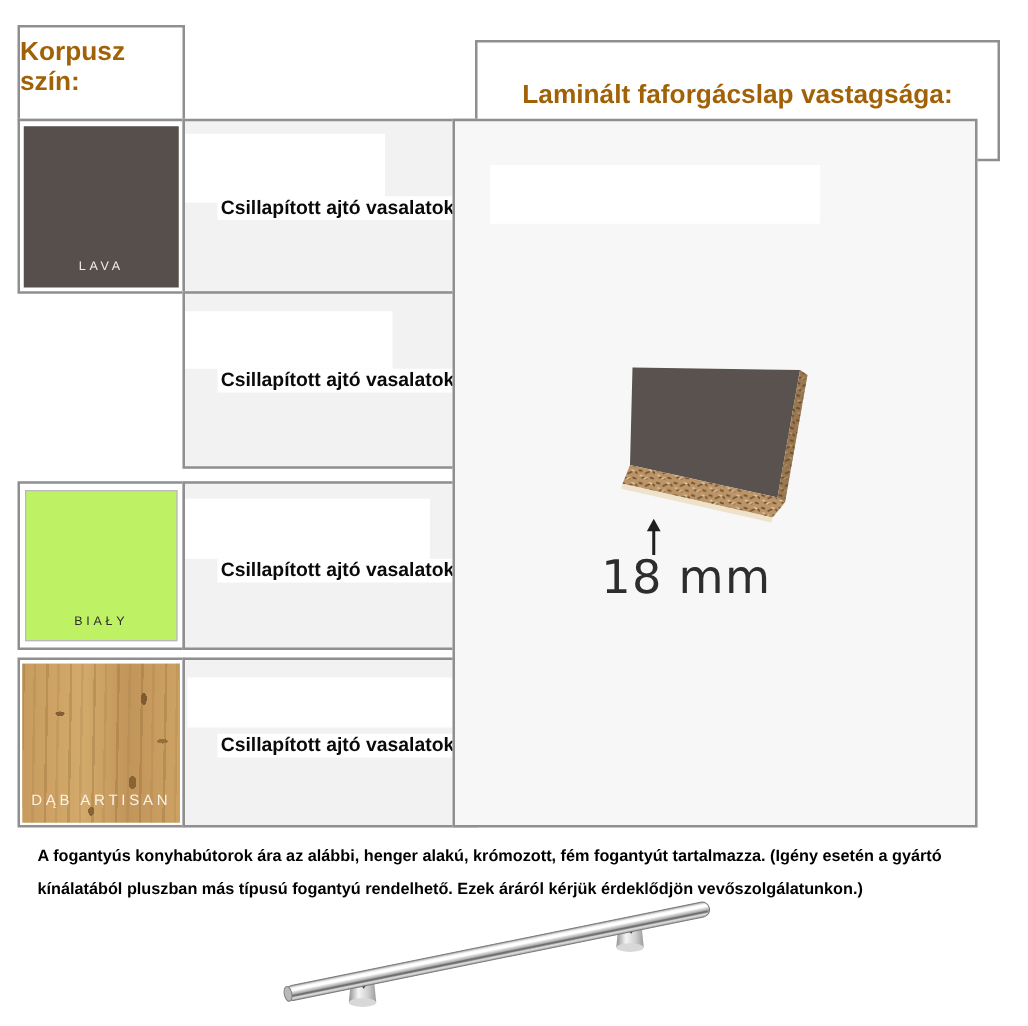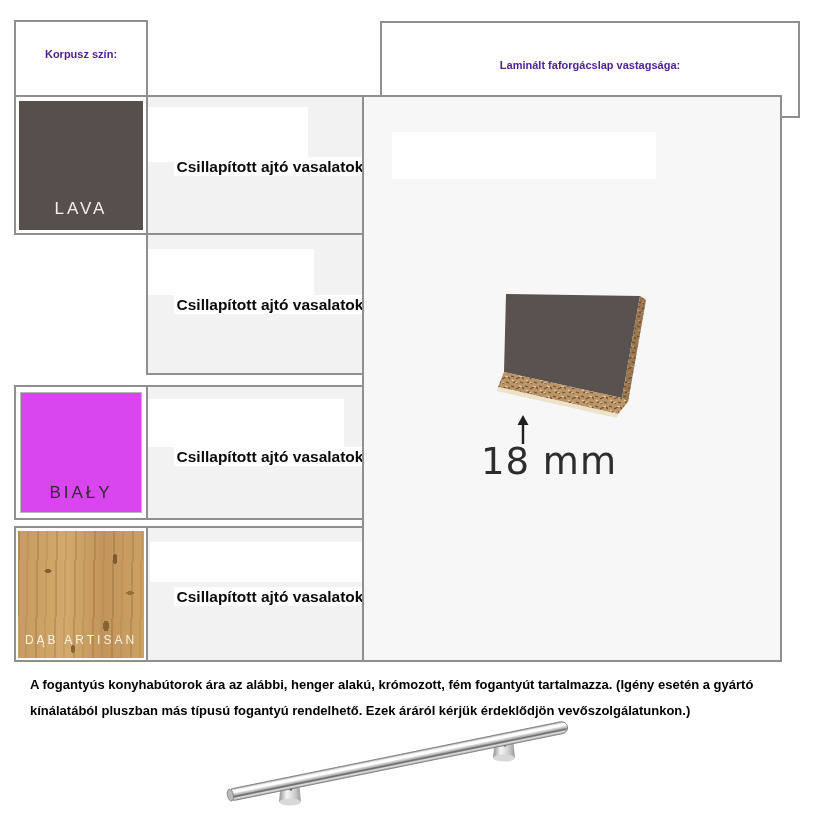--- a/index.html
+++ b/index.html
@@ -3,31 +3,31 @@
 <meta charset="utf-8">
 <style>
   html,body{margin:0;padding:0;background:#ffffff;}
   body{width:822px;height:821px;position:relative;font-family:"Liberation Sans",sans-serif;overflow:hidden;}
   .sheet{position:absolute;left:0;top:0;width:822px;height:821px;background:#fff;}
 
   
   .tbl{position:absolute;left:14px;top:20px;width:786px;height:642px;}
   .cell{position:absolute;box-sizing:border-box;border:2px solid #8f8f8f;background:#fff;}
   .hdr{display:flex;align-items:center;justify-content:center;padding-bottom:10px;
-       font-weight:bold;font-size:11px;color:#4c1d95;}
+       font-weight:bold;font-size:21px;color:#a16207;}
   .hingecell{background:#f2f2f2;}
   .c3{background:#f7f7f7;}
 
   
   .mask{position:absolute;background:#ffffff;}
 
   
   .swatch{position:absolute;}
   .c1-label{position:absolute;left:0;right:0;text-align:center;
-            font-size:17px;letter-spacing:3px;font-weight:400;}
+            font-size:10px;letter-spacing:3px;font-weight:400;}
   .wood{
     background-color:#c79c5d;
     background-image:
       radial-gradient(ellipse 6px 3px at 30px 40px, #855f33 60%, rgba(0,0,0,0) 61%),
       radial-gradient(ellipse 4px 8px at 97px 28px, #7d5a30 60%, rgba(0,0,0,0) 61%),
       radial-gradient(ellipse 5px 9px at 88px 95px, #8a6335 60%, rgba(0,0,0,0) 61%),
       radial-gradient(ellipse 4px 6px at 55px 118px, #8a6335 60%, rgba(0,0,0,0) 61%),
       radial-gradient(ellipse 7px 3px at 112px 62px, #96703c 60%, rgba(0,0,0,0) 61%),
       repeating-linear-gradient(91deg, rgba(134,97,49,.28) 0 2px, rgba(0,0,0,0) 2px 9px,
           rgba(170,130,74,.30) 9px 11px, rgba(0,0,0,0) 11px 19px),
@@ -51,42 +51,42 @@
   .handle-wrap{position:absolute;left:213px;top:698px;}
 </style>
 </head>
 <body>
 
 <div class="sheet">
 
   <div class="tbl">
 
     <div class="cell hdr" style="left:0;top:0;width:134px;height:77px;">Korpusz szín:</div>
-    <div class="cell hdr" style="left:366px;top:1px;width:420px;height:97px;">Laminált faforgácslap vastagsága:</div>
+    <div class="cell hdr" style="left:366px;top:12px;width:420px;height:97px;">Laminált faforgácslap vastagsága:</div>
 
     <div class="cell" style="left:0;top:75px;width:134px;height:140px;">
       <div class="swatch" style="inset:4px 3px 3px 3px;background:#564f4c;">
         <div class="c1-label" style="bottom:11px;color:#f3efec;">LAVA</div>
       </div>
     </div>
     <div class="cell hingecell" style="left:132px;top:75px;width:236px;height:140px;">
       <div class="mask" style="left:0;top:10px;width:160px;height:55px;"></div>
       <div class="hinge-text">
         <span>Csillapított ajtó vasalatok</span></div>
     </div>
 
     <div class="cell hingecell" style="left:132px;top:213px;width:236px;height:142px;">
       <div class="mask" style="left:0;top:14px;width:166px;height:46px;"></div>
       <div class="mask" style="left:196px;top:62px;width:40px;height:16px;"></div>
       <div class="hinge-text">
         <span>Csillapított ajtó vasalatok</span></div>
     </div>
 
     <div class="cell" style="left:0;top:365px;width:134px;height:135px;">
-      <div class="swatch" style="inset:5px 4px 5px 4px;background:#d946ef;border:1px solid #b9b9b9;padding-left:24px;">
+      <div class="swatch" style="inset:5px 4px 5px 4px;background:#bef264;border:1px solid #b9b9b9;padding-left:24px;">
         <div class="c1-label" style="bottom:9px;color:#2e2e2e;">BIAŁY</div>
       </div>
     </div>
     <div class="cell hingecell" style="left:132px;top:365px;width:236px;height:135px;">
       <div class="mask" style="left:0;top:12px;width:196px;height:48px;"></div>
       <div class="hinge-text">
         <span>Csillapított ajtó vasalatok</span></div>
     </div>
 
     <div class="cell" style="left:0;top:506px;width:134px;height:136px;">

